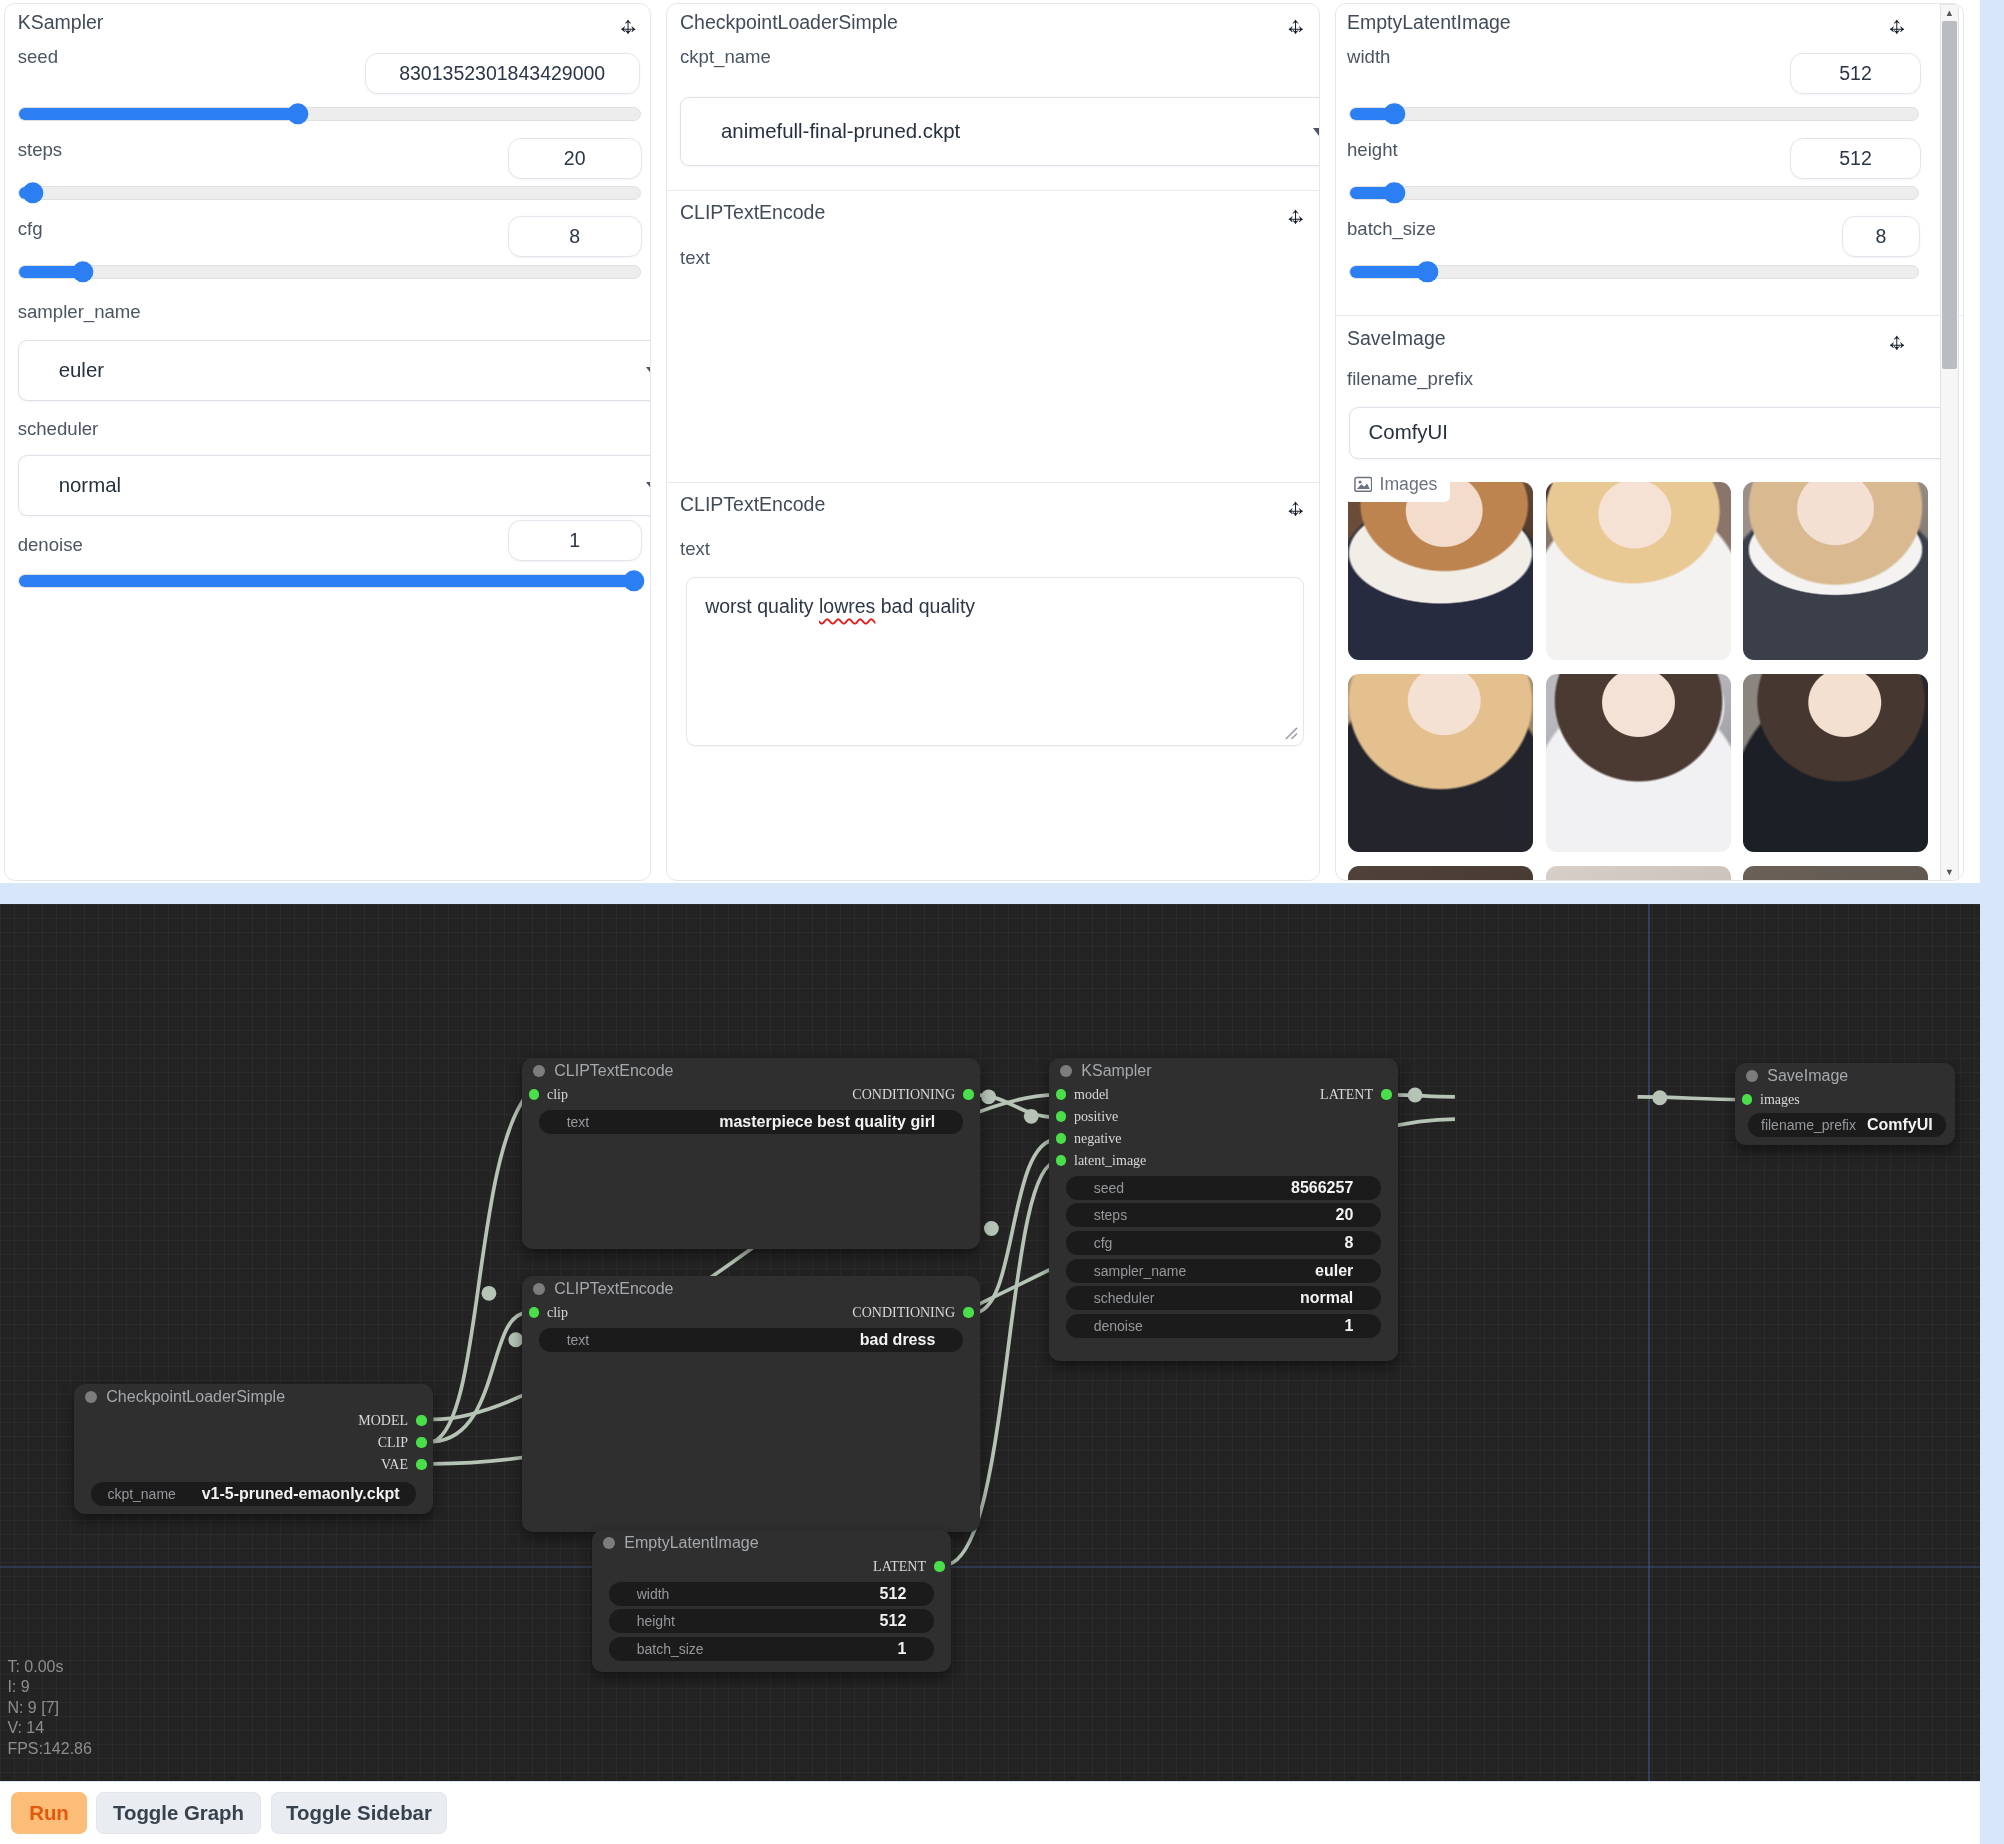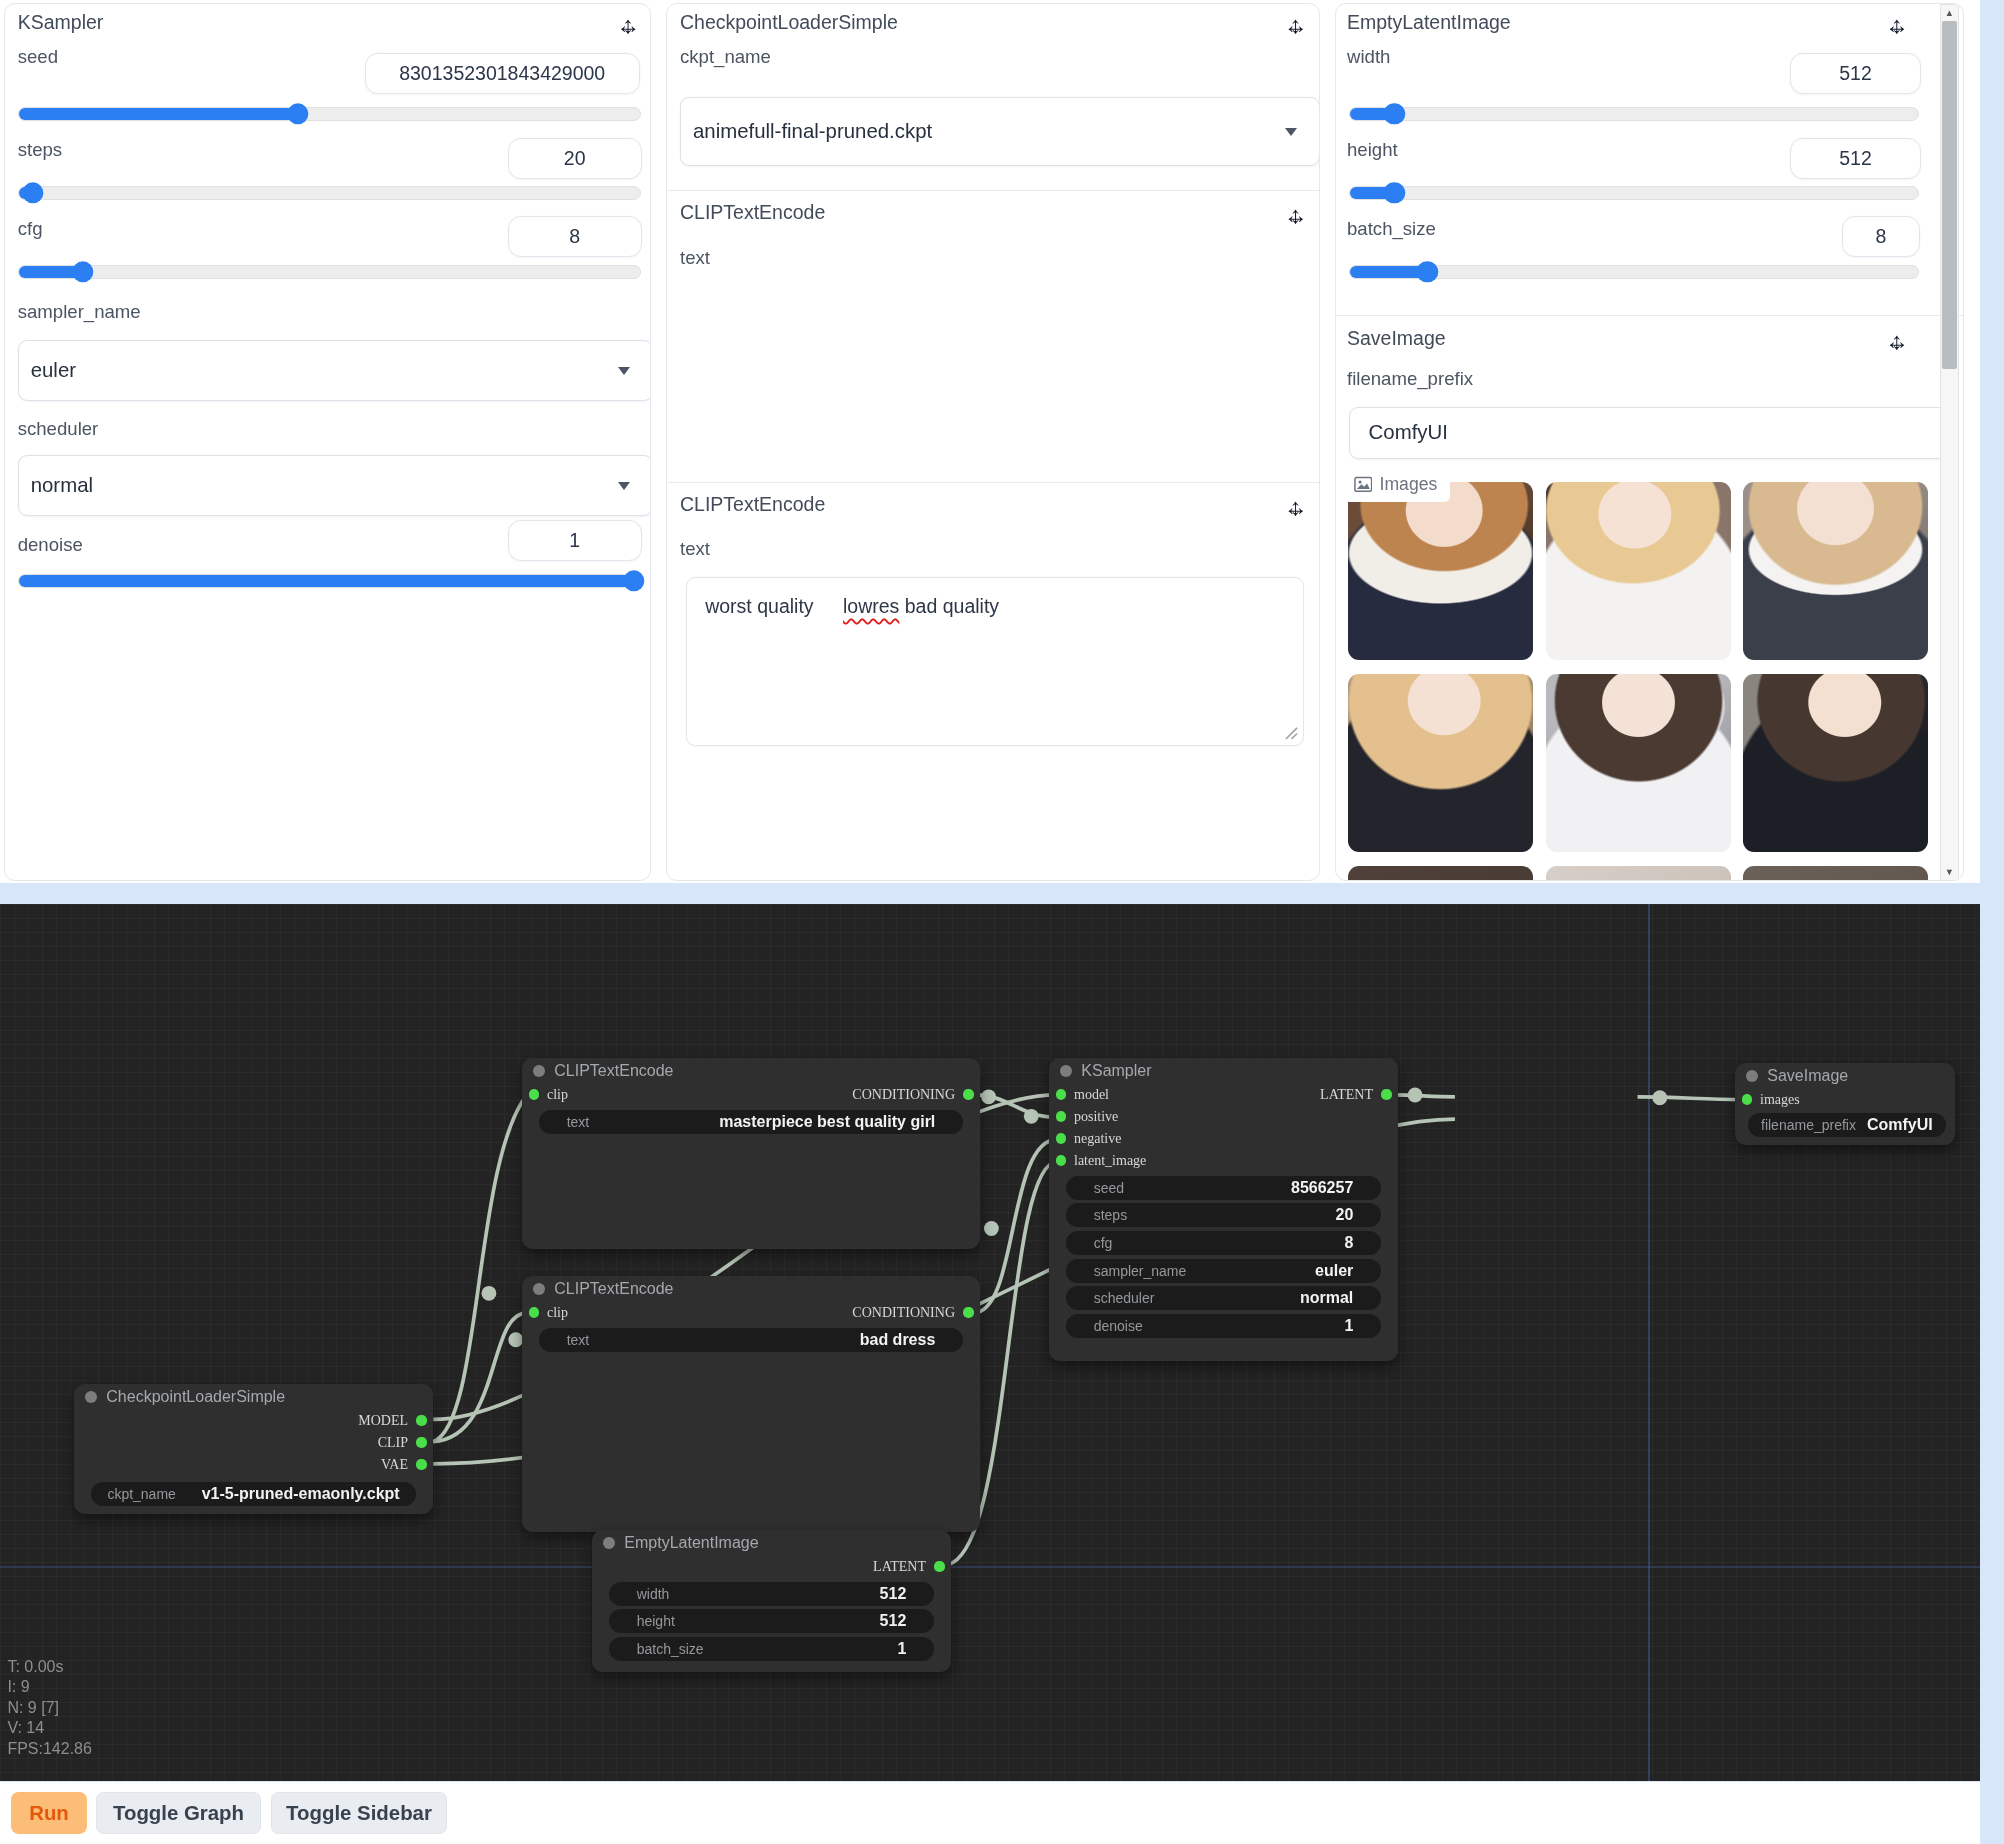--- a/index.html
+++ b/index.html
@@ -6,28 +6,28 @@
   body{width:2004px;height:1844px;background:#d8e6fa;font-family:"Liberation Sans",sans-serif;overflow:hidden;position:relative;}
   
   #top{position:absolute;left:0;top:0;width:1980px;height:883px;background:#ffffff;}
   .card{position:absolute;top:2.8px;background:#fff;border:0.9px solid #e3e7ee;border-radius:11px;height:876px;overflow:hidden;}
   .hdr{position:absolute;font-size:19.5px;color:#414b5a;}
   .lbl{position:absolute;font-size:18.6px;color:#4b5563;}
   .numbox{position:absolute;border:0.9px solid #e2e6ec;border-radius:13px;background:#fff;box-shadow:0 0.9px 1.9px rgba(20,30,60,.05);display:flex;align-items:center;justify-content:center;font-size:19.5px;color:#2b3648;height:39px;}
   .slider{position:absolute;height:12px;background:#ededed;border:0.9px solid #e0e0e0;border-radius:7.4px;}
   .slider .fill{position:absolute;left:0;top:0;bottom:0;background:#2b7ff2;border-radius:7.4px;}
   .slider .knob{position:absolute;top:50%;width:21.3px;height:21.3px;border-radius:50%;background:#2b7ff2;transform:translate(-50%,-50%);}
-  .select{position:absolute;border:0.9px solid #dde1e8;border-radius:9.3px;background:#fff;box-shadow:0 0.9px 1.9px rgba(20,30,60,.05);display:flex;align-items:center;font-size:20.4px;color:#27303f;padding-left:12px;}
+  .select{position:absolute;border:0.9px solid #dde1e8;border-radius:9.3px;background:#fff;box-shadow:0 0.9px 1.9px rgba(20,30,60,.05);display:flex;align-items:center;font-size:20.4px;color:#27303f;padding-left:40px;}
   .select .chev{position:absolute;right:22px;top:50%;margin-top:-3.7px;width:0;height:0;border-left:6.5px solid transparent;border-right:6.5px solid transparent;border-top:8.3px solid #4b5563;}
   .tarea{position:absolute;border:0.9px solid #e3e6ea;border-radius:9.3px;background:#fff;box-shadow:0 0.9px 1.9px rgba(20,30,60,.04);font-size:19.5px;color:#2d3748;padding:15px 18.6px;line-height:26px;}
   .resize-glyph{position:absolute;right:4.6px;bottom:4.6px;}
   .divider{position:absolute;left:0;right:0;height:0.9px;background:#e8eaee;}
   .move-icon{position:absolute;width:28px;height:28px;color:#111827;}
   .move-icon span{position:absolute;left:0;top:0;width:28px;height:28px;text-align:center;font-size:24px;line-height:28px;}
-  .misspell{text-decoration:underline;text-decoration-style:wavy;text-decoration-color:#e11d1d;text-decoration-thickness:1.9px;text-underline-offset:4.6px;margin-left:24px;}
+  .misspell{text-decoration:underline;text-decoration-style:wavy;text-decoration-color:#e11d1d;text-decoration-thickness:1.9px;text-underline-offset:4.6px;}
   
   .chip{position:absolute;background:#fff;border-radius:5.6px;display:flex;align-items:center;gap:7.4px;padding:6.5px 13px 6.5px 9.3px;font-size:17.6px;color:#6b7280;z-index:5;}
   .thumb{position:absolute;width:185px;height:178px;border-radius:11px;overflow:hidden;}
   .t1{background:radial-gradient(39px 37px at 52% 16%,#f3dccb 97%,transparent),radial-gradient(85px 67px at 52% 13%,#bd8450 97%,transparent),radial-gradient(93px 51px at 50% 40%,#f1eee8 97%,transparent),radial-gradient(121px 139px at 50% 82%,#272b3f 97%,transparent),linear-gradient(160deg,#6b4c39 20%,#38281d 80%);}
   .t2{background:radial-gradient(37px 35px at 48% 18%,#f6e2d4 97%,transparent),radial-gradient(88px 74px at 47% 16%,#e8c893 97%,transparent),radial-gradient(111px 121px at 50% 75%,#f4f2f1 97%,transparent),radial-gradient(148px 111px at 75% 30%,#8a756a 97%,transparent),linear-gradient(150deg,#4a3a33 20%,#2e2420 85%);}
   .t3{background:radial-gradient(39px 37px at 50% 15%,#f4e0d2 97%,transparent),radial-gradient(88px 79px at 50% 14%,#d9b990 97%,transparent),radial-gradient(88px 46px at 50% 38%,#f4f3f2 97%,transparent),radial-gradient(125px 130px at 50% 80%,#3a3f4a 97%,transparent),linear-gradient(160deg,#9a8f89 20%,#6e665f 85%);}
   .t4{background:radial-gradient(37px 35px at 52% 15%,#f5e1d3 97%,transparent),radial-gradient(93px 88px at 50% 16%,#e3c08d 97%,transparent),radial-gradient(121px 139px at 48% 80%,#23242c 97%,transparent),linear-gradient(150deg,#b49a7d 20%,#8a7357 85%);}
   .t5{background:radial-gradient(37px 35px at 50% 16%,#f5e2d6 97%,transparent),radial-gradient(85px 82px at 50% 15%,#4a3a32 97%,transparent),radial-gradient(65px 56px at 62% 18%,#d8d8dc 97%,transparent),radial-gradient(111px 125px at 50% 78%,#f1f1f4 97%,transparent),linear-gradient(160deg,#b9b9bd 20%,#8f9097 85%);}
   .t6{background:radial-gradient(37px 35px at 55% 16%,#f4e0d0 97%,transparent),radial-gradient(85px 82px at 53% 15%,#463830 97%,transparent),radial-gradient(13px 9.3px at 54% 33%,#b03040 97%,transparent),radial-gradient(111px 130px at 52% 78%,#1d1f26 97%,transparent),linear-gradient(100deg,#8a857f 0 14%,rgba(0,0,0,0) 42%),linear-gradient(160deg,#2c2a33 20%,#141318 85%);}
   .t7{background:linear-gradient(160deg,#50423a,#3a2f28);}

